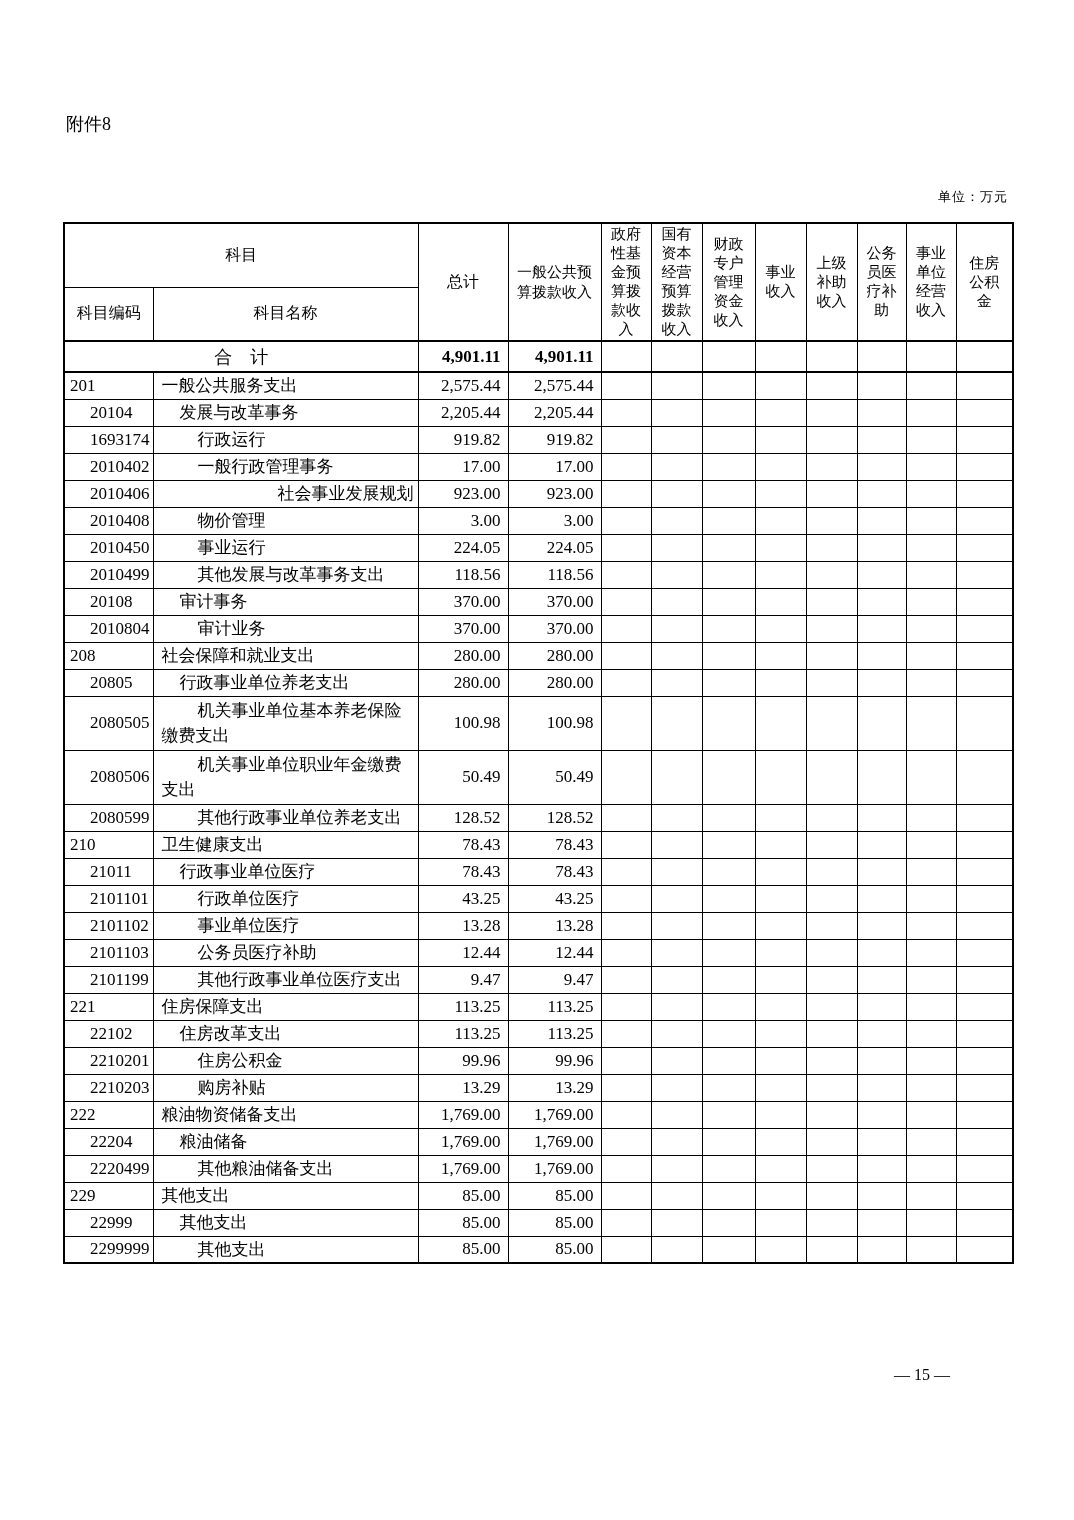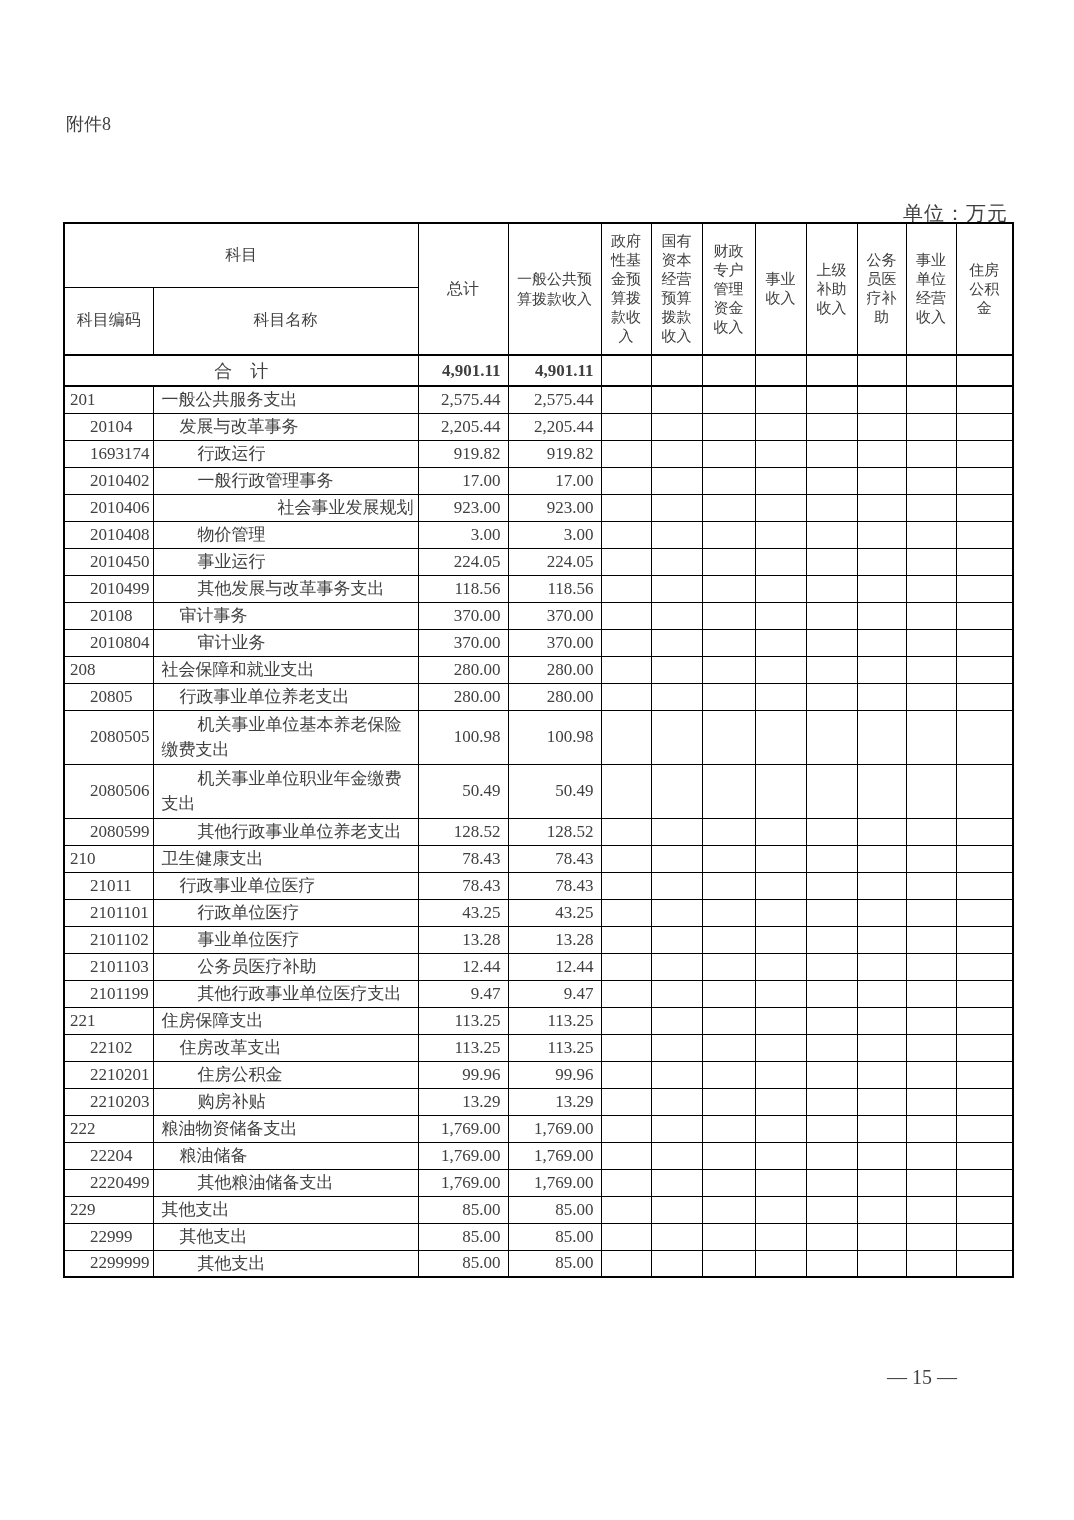--- a/index.html
+++ b/index.html
@@ -1,55 +1,55 @@
 <!DOCTYPE html>
 <html><head>
 <meta charset="utf-8">
 <style>
   * { margin:0; padding:0; box-sizing:border-box; }
   html,body { background:#fff; }
   .page {
     position:relative; width:1074px; height:1520px; margin:0 auto;
-    background:#ffffff; color:#404040;
+    background:#ffffff; color:#000000;
     font-family:"Liberation Serif","DejaVu Serif",serif;
     overflow:hidden;
     padding-left:36px;
   }
   .attachment {
     position:absolute; left:66px; top:112px;
     font-size:18px;
   }
   .doc-title {
     position:absolute; left:0; top:146px; width:100%;
     text-align:center; font-size:24px; font-weight:bold;
     font-family:"Liberation Sans","DejaVu Sans",sans-serif;
     letter-spacing:1px;
   }
   .unit-note {
     position:absolute; right:66px; top:188px;
-    font-size:20px; letter-spacing:1px;margin-top:12px;
+    font-size:13px; letter-spacing:1px;
   }
   table.income {
     position:absolute; left:63px; top:222px;
     width:949px; table-layout:fixed;
     border-collapse:collapse;
     border:2px solid #000;
   }
   .income th, .income td {
     border:1px solid #000;
     font-weight:normal;
     overflow:hidden;
   }
   thead th {
     text-align:center; vertical-align:middle;
     font-size:16px; padding:0; line-height:1.3;
   }
   thead th.hb { border-bottom:2px solid #000; }
   tr.h1 th.subject { height:64px; }
-  tr.h2 th { height:68px;text-align:center; }
+  tr.h2 th { height:54px;text-align:center; }
   thead th .wrapnarrow {
     display:inline-block; width:32px;
     font-size:15px; line-height:19px;
     text-align:center; vertical-align:middle;
   }
   thead th .wrapwide {
     display:inline-block; width:80px;
     font-size:15px; line-height:20px;
     text-align:center; vertical-align:middle;
   }
@@ -57,21 +57,21 @@
   tbody tr.tall td { height:54px; }
   td.code { text-align:left; padding-left:5px; font-size:17px; }
   td.code.indent { padding-left:25px; }
   td.name { text-align:left; padding-left:8px; padding-right:4px; line-height:1.5; }
   td.num  { text-align:right; padding-right:7px; }
   tr.total td { height:31px; border-bottom:2px solid #000; }
   tr.total td.label { text-align:center; font-size:18px; }
   tr.total td.num { font-weight:bold; }
   .page-number {
     position:absolute; left:852px; top:1366px; width:140px;
-    text-align:center; font-size:20px;
+    text-align:center; font-size:16px;
   }
 </style>
 </head>
 <body>
 
 <div class="page">
 
   <div class="attachment">附件8</div>
 
 

